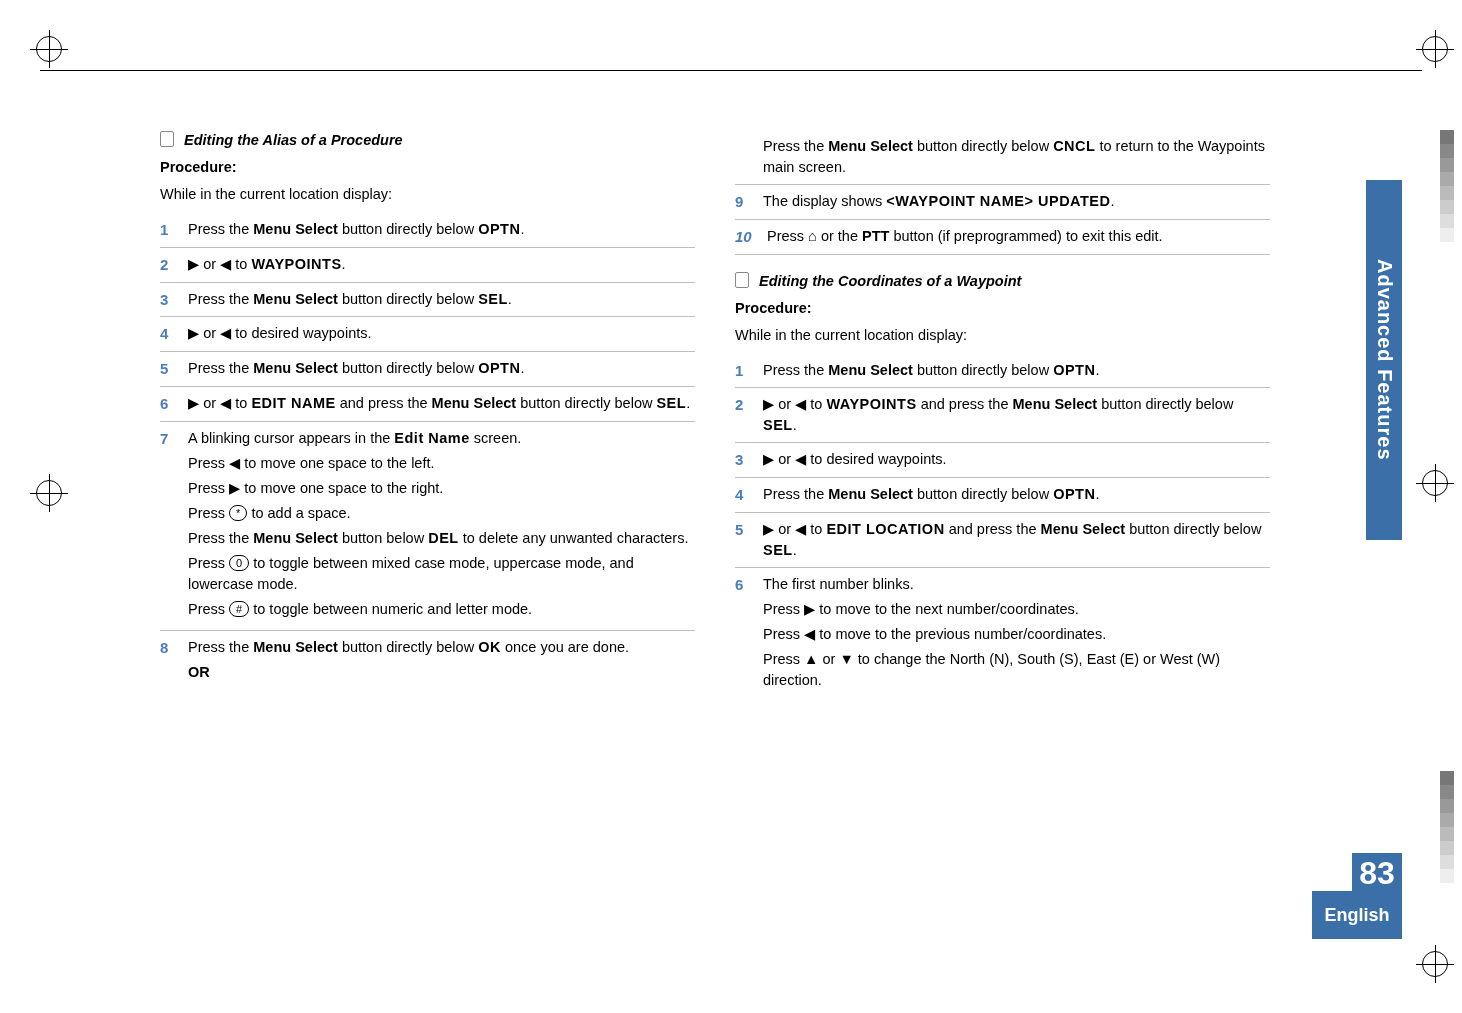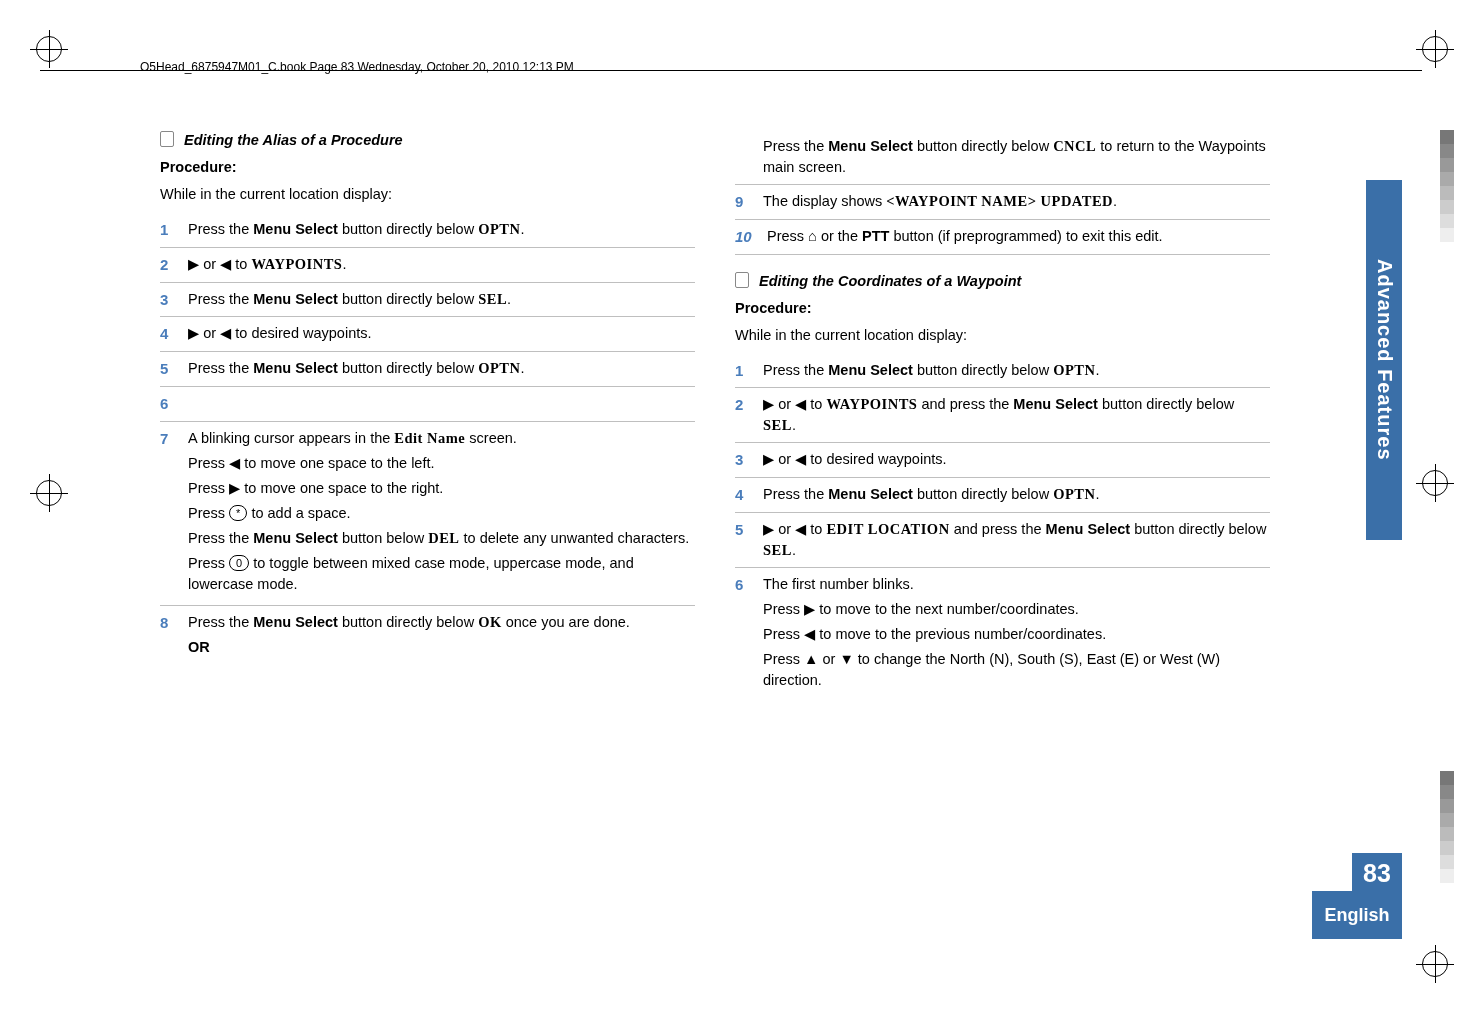--- a/index.html
+++ b/index.html
@@ -91,21 +91,21 @@
     width: 32px;
     font-style: italic;
   }
   .step-text {
     flex: 1;
   }
   .step-text p {
     margin: 0 0 4px 0;
   }
   .ui-font {
-    font-family: Liberation Serif, serif;
+    font-family: Liberation Sans, sans-serif;
     font-weight: bold;
     letter-spacing: 0.5px;
   }
   .bold {
     font-weight: bold;
   }
   .arrow {
     font-family: Arial;
   }
   .keycap {
@@ -136,21 +136,21 @@
   }
   .page-num-box {
     position: absolute;
     right: 60px;
     bottom: 120px;
     width: 50px;
     height: 40px;
     background: #3a6fa8;
     color: #fff;
     font-weight: bold;
-    font-size: 25px;
+    font-size: 32px;
     display: flex;
     align-items: center;
     justify-content: center;
   }
   .english-label {
     position: absolute;
     right: 60px;
     bottom: 74px;
     width: 90px;
     height: 48px;
@@ -209,21 +209,20 @@
     display: flex;
     flex-direction: column;
   }
   .colorbar2 div { height: 14px; }
 </style>
 </head>
 <body>
 
 <div class="page">
 
-  <div class="header-line">O5Head_6875947M01_C.book  Page 83  Wednesday, October 20, 2010  12:13 PM</div>
   <div class="crop-top"></div>
 
   <div class="registration reg-top-left">
       <span class="v"></span>
     </div>
   <div class="registration reg-mid-left">
       <span class="v"></span>
     </div>
   <div class="registration reg-top-right">
       <span class="v"></span>
@@ -292,30 +291,34 @@
           </div>
         </li>
         <li class="step step-rule">
           <span class="step-num">5</span>
           <div class="step-text">
             <span>Press the </span><span class="bold">Menu Select</span><span> button directly below </span><span class="ui-font">OPTN</span><span>.</span>
           </div>
         </li>
         <li class="step step-rule">
           <span class="step-num">6</span>
+          <div class="step-text">
+            <span class="arrow">▶</span><span> or </span><span class="arrow">◀</span><span> to </span><span class="ui-font">EDIT NAME</span><span> and press the </span><span class="bold">Menu Select</span><span> button directly below </span><span class="ui-font">SEL</span><span>.</span>
+          </div>
         </li>
         <li class="step step-rule">
           <span class="step-num">7</span>
           <div class="step-text">
             <p><span>A blinking cursor appears in the </span><span class="ui-font">Edit Name</span><span> screen.</span></p>
             <p><span>Press </span><span class="arrow">◀</span><span> to move one space to the left.</span></p>
             <p><span>Press </span><span class="arrow">▶</span><span> to move one space to the right.</span></p>
             <p><span>Press </span><span class="keycap">*</span><span> to add a space.</span></p>
             <p><span>Press the </span><span class="bold">Menu Select</span><span> button below </span><span class="ui-font">DEL</span><span> to delete any unwanted characters.</span></p>
             <p><span>Press </span><span class="keycap">0</span><span> to toggle between mixed case mode, uppercase mode, and lowercase mode.</span></p>
+            <p><span>Press </span><span class="keycap">#</span><span> to toggle between numeric and letter mode.</span></p>
           </div>
         </li>
         <li class="step">
           <span class="step-num">8</span>
           <div class="step-text">
             <p><span>Press the </span><span class="bold">Menu Select</span><span> button directly below </span><span class="ui-font">OK</span><span> once you are done.</span></p>
             <p class="bold">OR</p>
           </div>
         </li>
       </ul>

